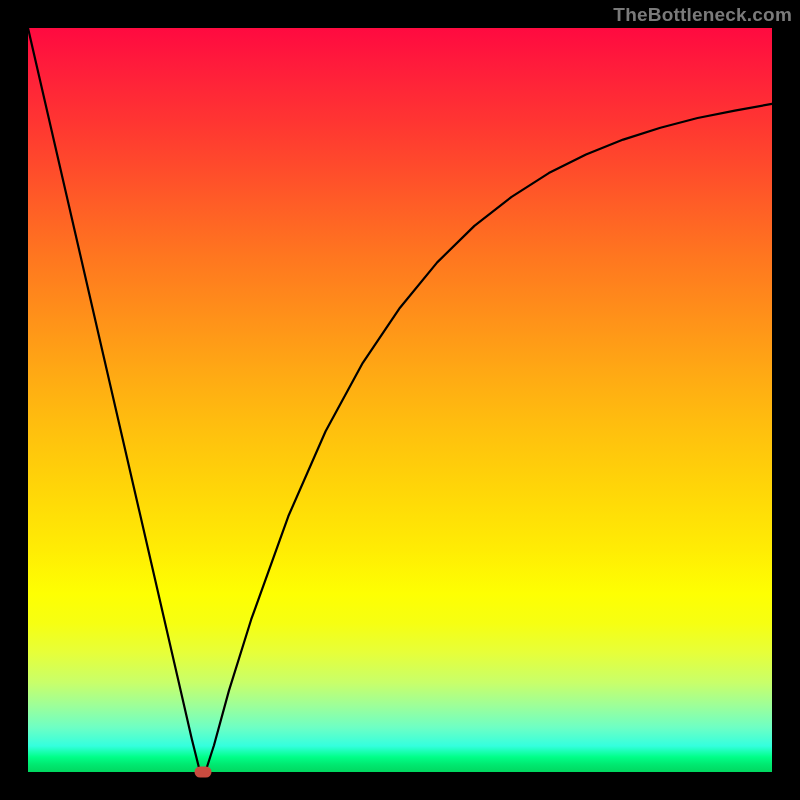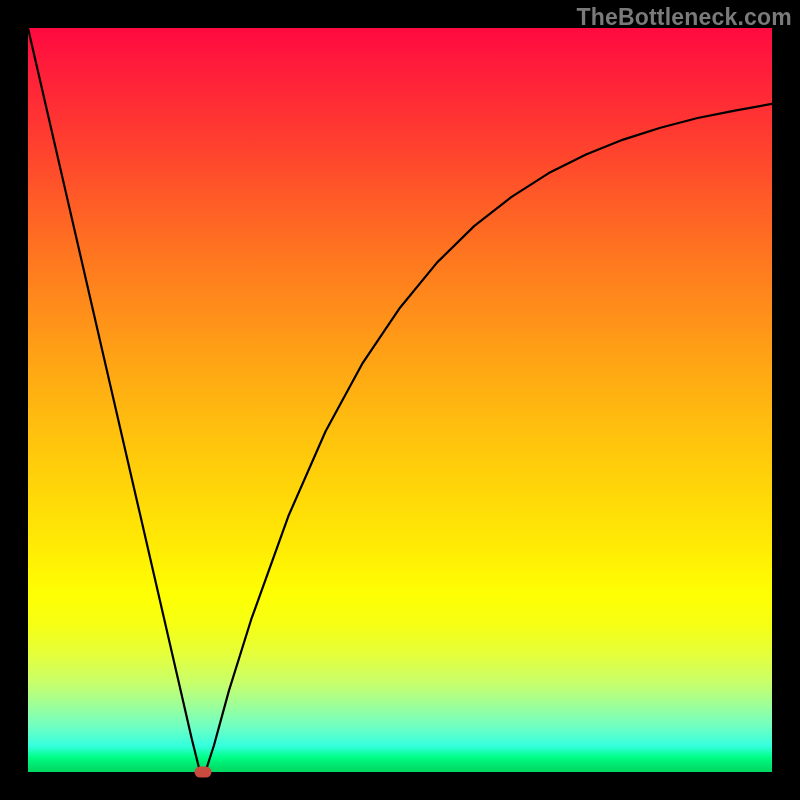--- a/index.html
+++ b/index.html
@@ -45,21 +45,21 @@
       #00ff88 98%,
       #00e870 99%,
       #00d860 100%
     );
   }
   .watermark {
     position: absolute;
     top: 4px;
     right: 8px;
     font-family: Arial, Helvetica, sans-serif;
-    font-size: 23px;
+    font-size: 19px;
     font-weight: bold;
     color: #7a7a7a;
     letter-spacing: 0.2px;
   }
   svg.curve {
     position: absolute;
     left: 0;
     top: 0;
     width: 744px;
     height: 744px;

